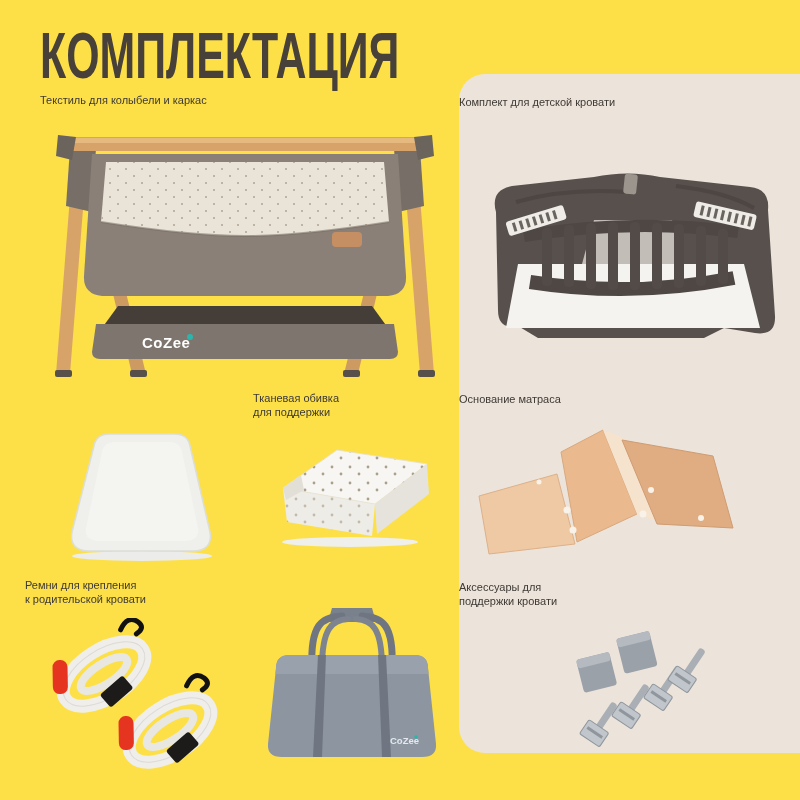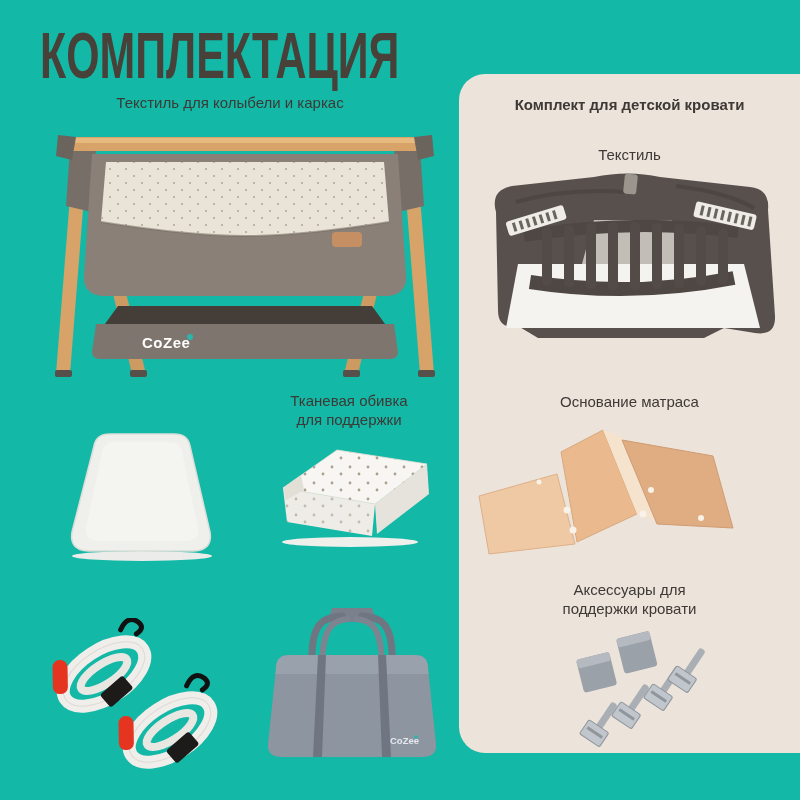--- a/index.html
+++ b/index.html
@@ -1,26 +1,26 @@
 <!DOCTYPE html>
 <html><head>
 <meta charset="utf-8">
 <style>
   html,body{margin:0;padding:0;background:#fff;}
   .canvas{
-    position:relative;width:800px;height:800px;background:#14b8a6;overflow:hidden;
+    position:relative;width:800px;height:800px;background:#fde047;overflow:hidden;
     font-family:"Liberation Sans", sans-serif;
   }
   .title{
     position:absolute;left:40px;top:24px;font-size:64px;font-weight:700;
     color:#474139;line-height:1;letter-spacing:0px;white-space:nowrap;
     transform:scaleX(0.67);transform-origin:0 0;
   }
   .lbl{
-    position:absolute;text-align:center;color:#3d3935;font-size:15px;
+    position:absolute;text-align:left;color:#3d3935;font-size:11px;
     line-height:1.28;white-space:pre-line;
   }
   .panel{
     position:absolute;left:459px;top:74px;width:341px;height:679px;
     background:#ece3da;border-radius:26px 0 0 26px;
   }
   .panel .lbl{color:#3d3935;}
   svg{position:absolute;display:block;}
 </style>
 </head>
@@ -88,20 +88,22 @@
     </defs>
     <ellipse cx="95" cy="112" rx="68" ry="5" fill="#efefec"></ellipse>
     <polygon points="28,58 120,74 117,106 32,92" fill="#eeece6"></polygon>
     <polygon points="120,74 172,34 174,64 122,104" fill="#e6e3dc"></polygon>
     <polygon points="28,58 82,20 172,34 120,74" fill="#f7f6f2" stroke="#e4e1d9" stroke-width="0.8"></polygon>
     <polygon points="28,58 82,20 172,34 120,74" fill="url(#fdots)"></polygon>
     <polygon points="28,58 120,74 117,106 32,92" fill="url(#fdots)" opacity="0.65"></polygon>
     <polygon points="28,58 46,45 49,60 31,70" fill="#e2dfd6"></polygon>
   </svg>
 
+  <div class="lbl" style="left:25px;top:578px;width:212px;">Ремни для крепления
+к родительской кровати</div>
   <svg style="left:42px;top:618px;" width="196" height="170" viewBox="0 0 196 170">
     <g transform="translate(62,56) rotate(-33)">
       <ellipse rx="46" ry="24" fill="none" stroke="#efeeea" stroke-width="13"></ellipse>
       <ellipse rx="46" ry="24" fill="none" stroke="#d8d5cf" stroke-width="1" opacity="0.8"></ellipse>
       <ellipse rx="27" ry="10" fill="none" stroke="#e9e7e2" stroke-width="8"></ellipse>
       <rect x="-46" y="-38" width="15" height="34" rx="7" transform="rotate(32 -38 -21)" fill="#e5341f"></rect>
       <rect x="-14" y="13" width="30" height="17" rx="3" transform="rotate(-8 1 21)" fill="#1c1b1a"></rect>
       <path d="M 38,-28 q 14,-9 19,3 q 3,9 -8,9" fill="none" stroke="#111111" stroke-width="5" stroke-linecap="round"></path>
     </g>
     <g transform="translate(128,112) rotate(-33)">
@@ -123,23 +125,22 @@
     <path d="M 24,66 Q 24,53 38,53 L 162,53 Q 176,53 176,66 L 184,142 Q 185,155 170,155 L 30,155 Q 15,155 16,142 Z" fill="#8d95a1"></path>
     <path d="M 24,66 Q 24,53 38,53 L 162,53 Q 176,53 176,66 L 176.5,72 L 23.5,72 Z" fill="#99a1ad"></path>
     <polygon points="66,53 74,53 70,155 61,155" fill="#6f7682"></polygon>
     <polygon points="126,53 134,53 139,155 130,155" fill="#6f7682"></polygon>
     <text x="138" y="142" font-size="9.5" font-weight="700" fill="#e3e9ee" font-family="Liberation Sans, sans-serif">CoZee</text>
     <circle cx="164" cy="135" r="1.8" fill="#2ab6ad"></circle>
   </svg>
 
   <div class="panel">
 
-    <div class="lbl" style="left:0;top:21px;width:341px;font-weight:bold;">Комплект для детской кровати</div>
-
-    <div class="lbl" style="left:0;top:71px;width:341px;">Текстиль</div>
+    <div class="lbl" style="left:0;top:21px;width:341px;">Комплект для детской кровати</div>
+
     <svg style="left:17px;top:94px;" width="308" height="196" viewBox="0 0 308 196">
       <path d="M 20,44 Q 14,22 36,18 L 118,9 Q 152,2 184,9 L 274,19 Q 294,21 292,42 L 299,148 Q 300,168 279,165 L 248,160 L 228,170 L 62,170 L 42,158 Q 22,162 22,142 Z" fill="#57504d"></path>
       <path d="M 40,34 Q 90,20 150,24 M 200,18 Q 250,24 278,40" stroke="#46403d" stroke-width="4" fill="none" opacity="0.6"></path>
       <polygon points="118,52 196,52 208,96 106,96" fill="#c2bdb7"></polygon>
       <polygon points="42,96 268,96 284,160 30,160" fill="#f5f3ef"></polygon>
       <path d="M 48,68 Q 156,50 262,64" stroke="#4e4744" stroke-width="12" fill="none"></path>
       <path d="M 54,114 Q 156,130 258,110" stroke="#4e4744" stroke-width="14" fill="none"></path>
       <g fill="#524b48">
         <rect x="66" y="60" width="10" height="58" rx="4"></rect>
         <rect x="88" y="57" width="10" height="62" rx="4"></rect>

